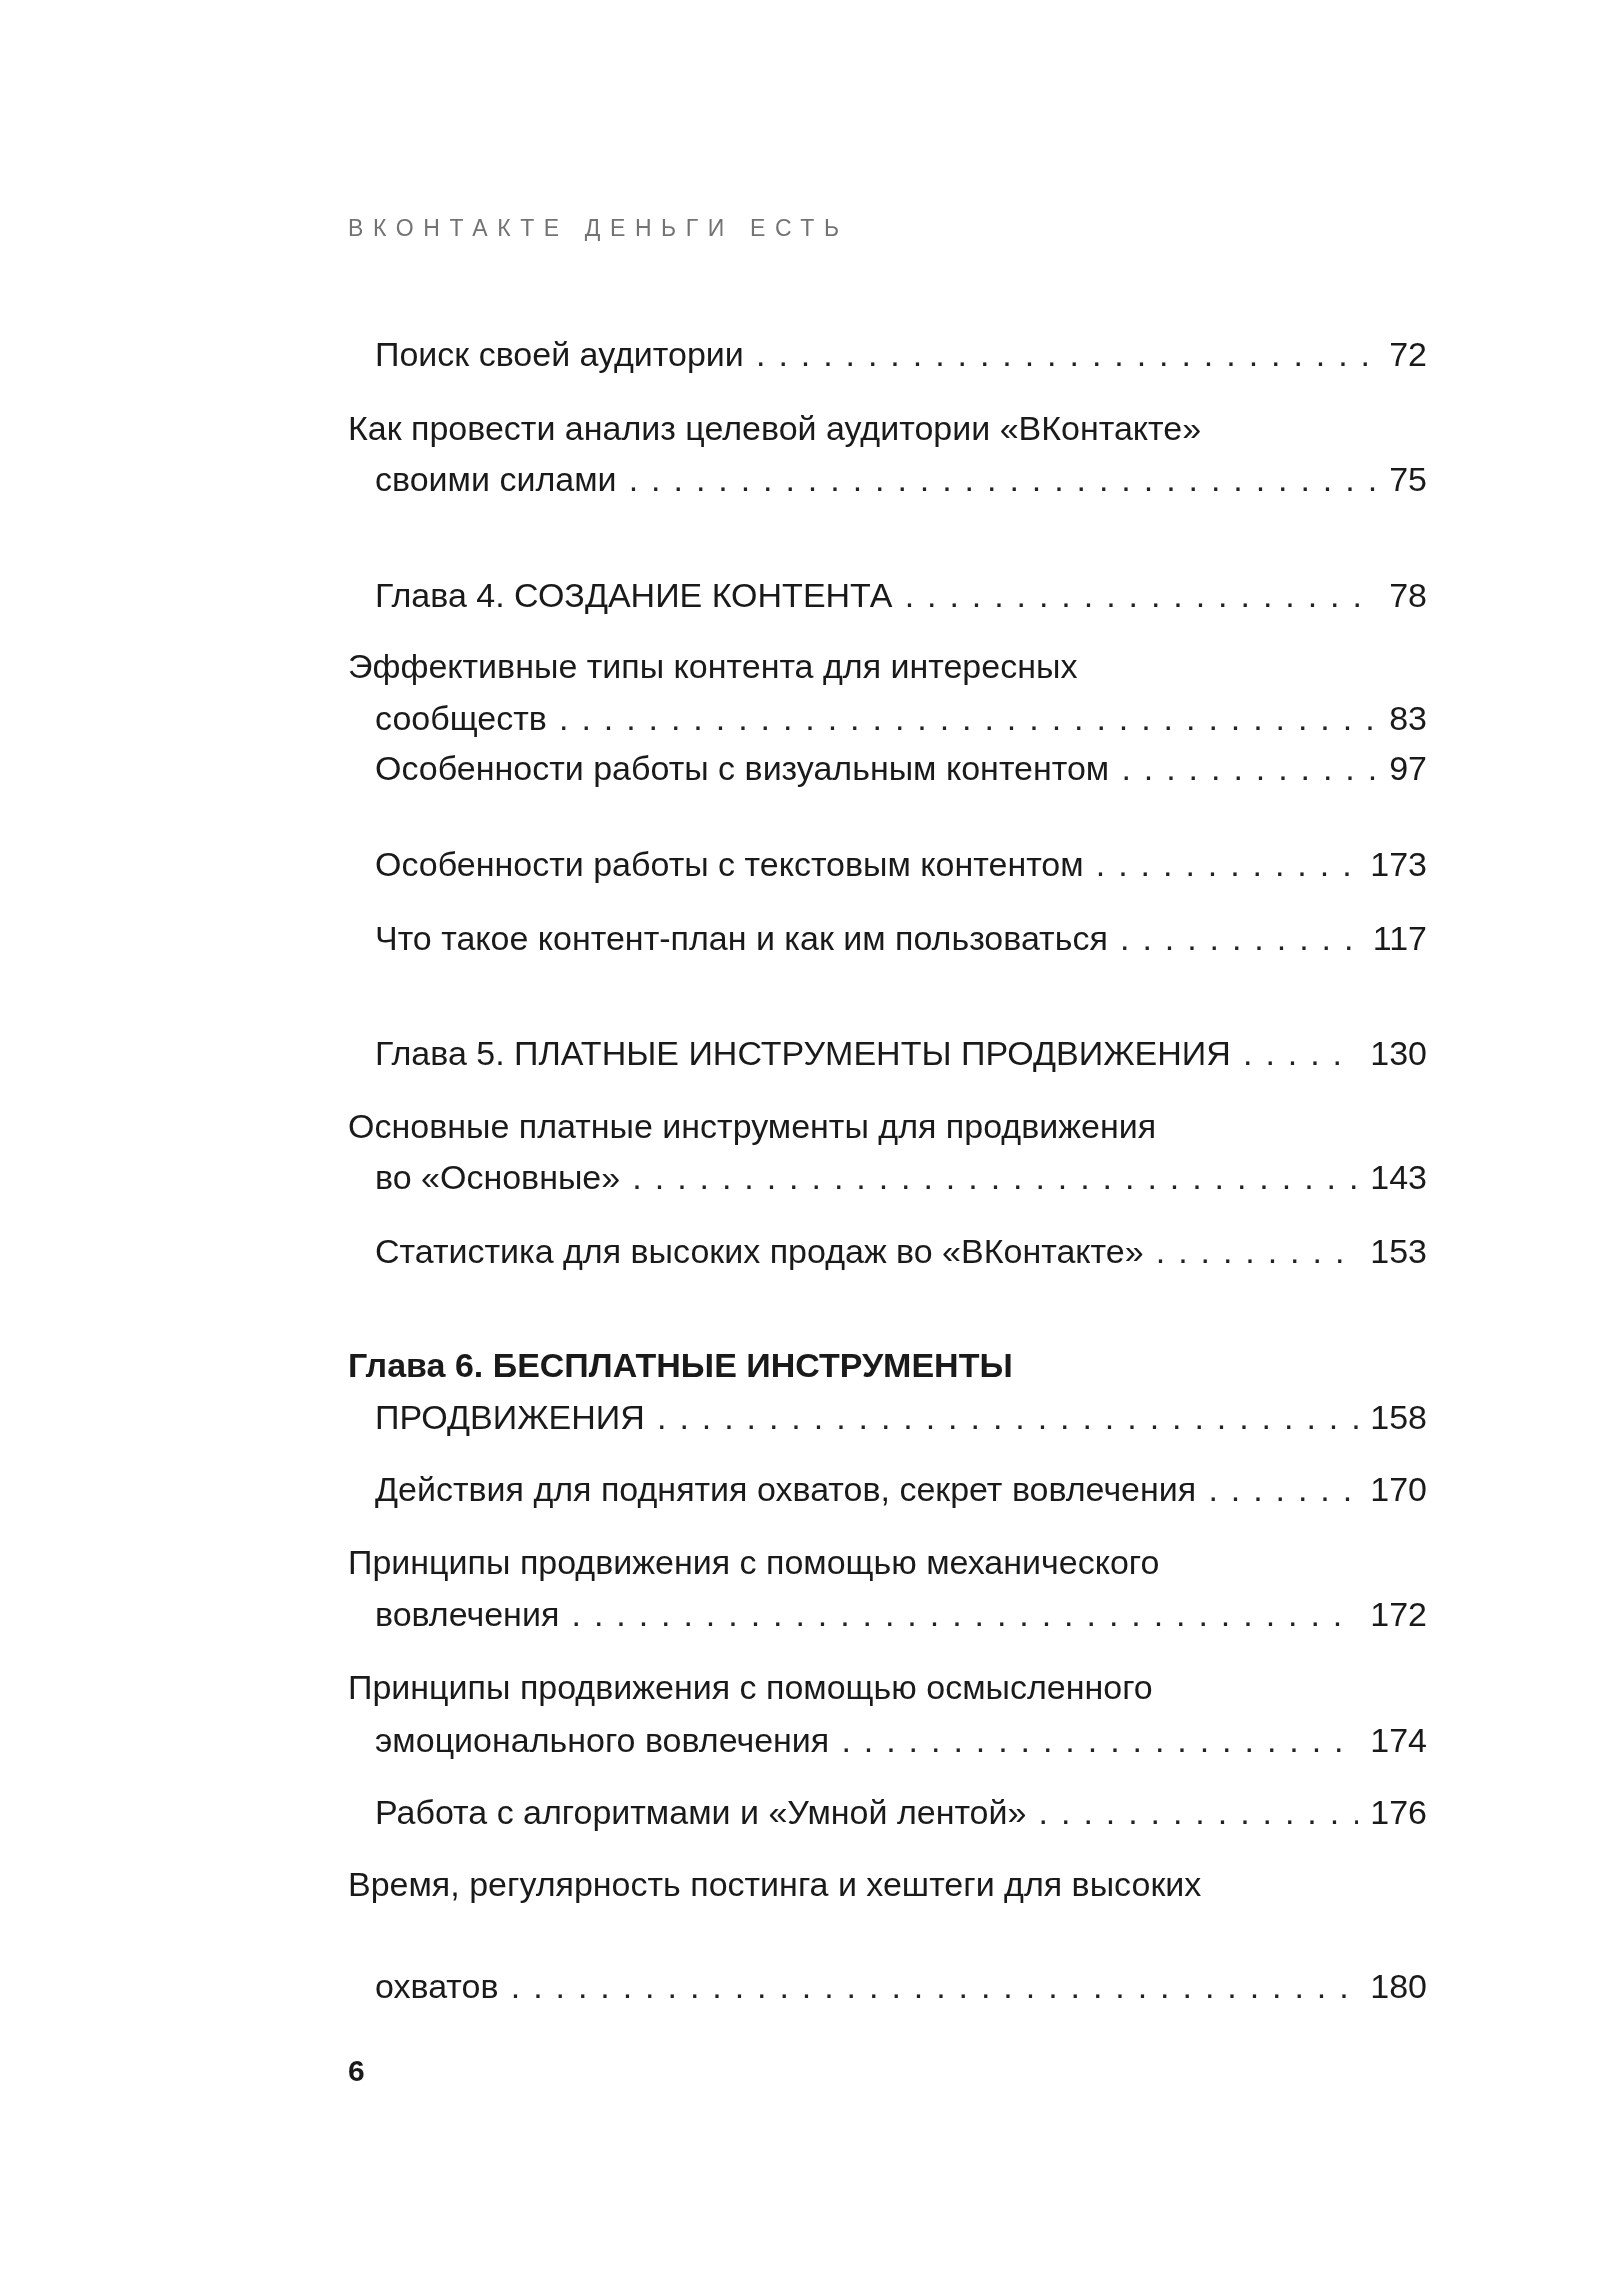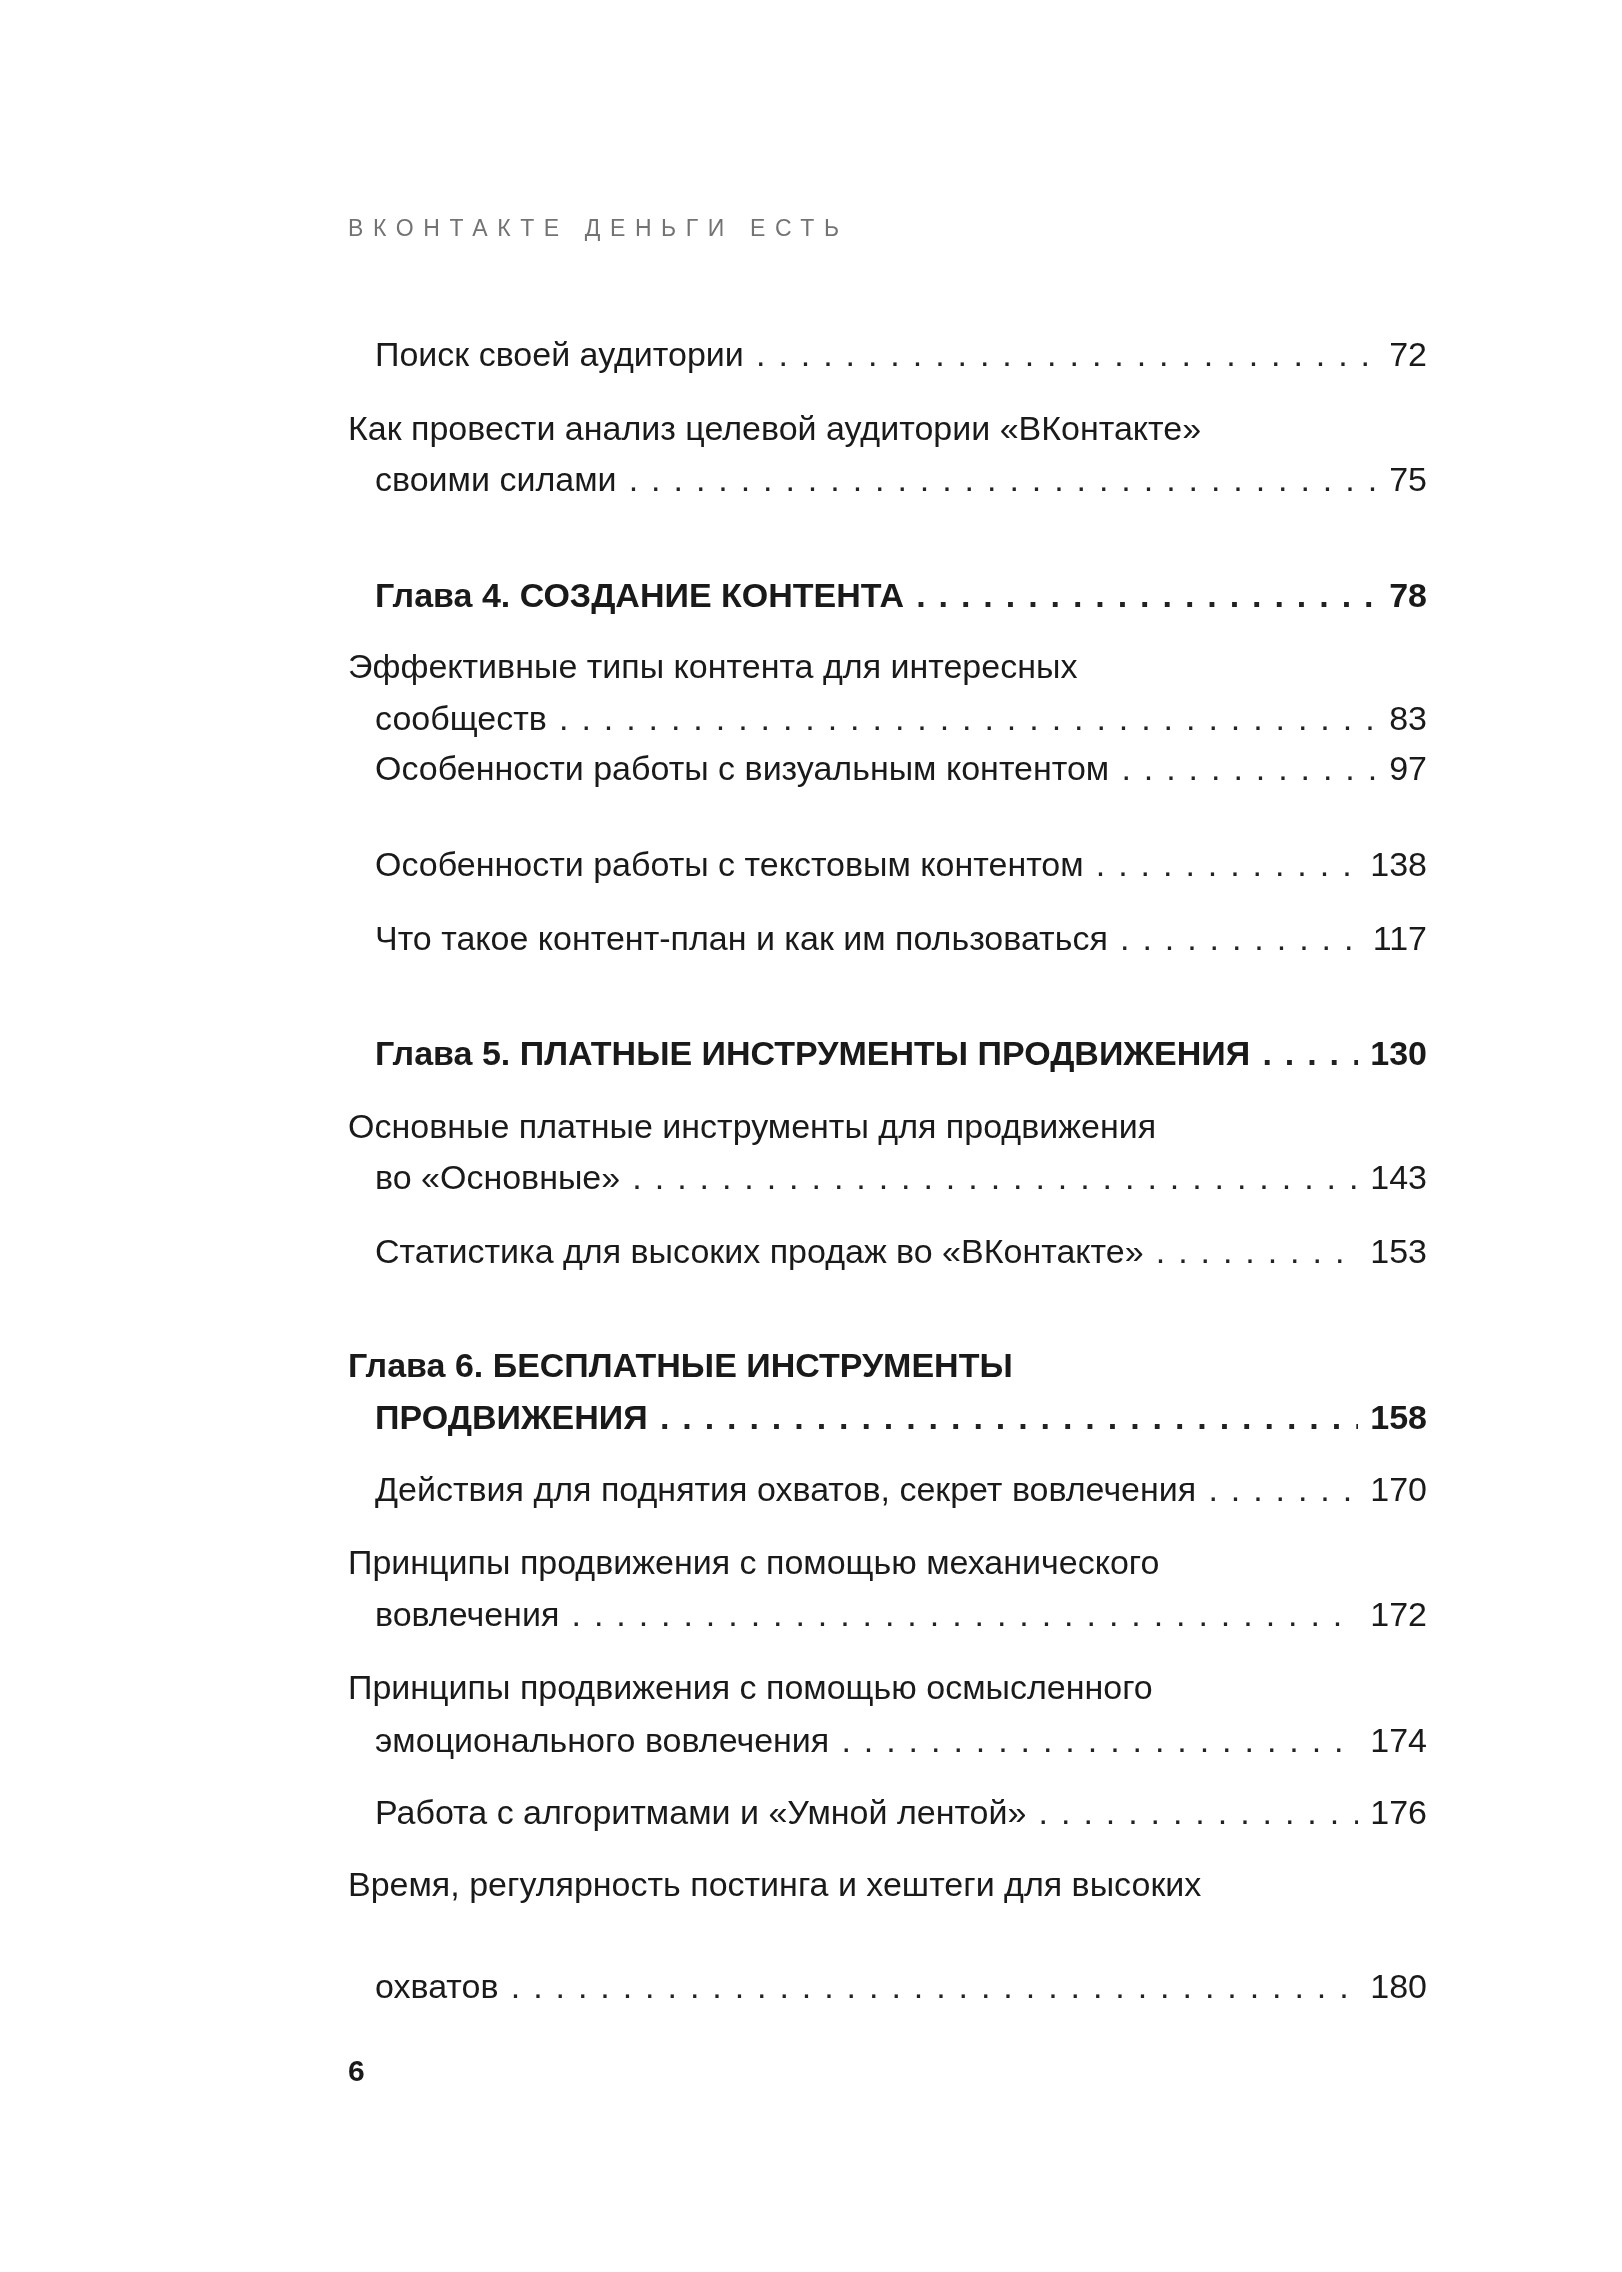--- a/index.html
+++ b/index.html
@@ -2,21 +2,21 @@
 <html style="font-size:14px"><head>
 <meta charset="utf-8">
 <style>
   html, body { margin:0; padding:0; background:#ffffff; }
   body { width:1622px; height:2273px; position:relative; overflow:hidden;
          font-family:"Liberation Sans", "DejaVu Sans", sans-serif; color:#1a1a1a; }
   .running-head { position:absolute; left:348px; top:213px; font-size:23px; letter-spacing:9.6px;
                   font-weight:400; color:#737373; line-height:30px; white-space:nowrap; }
   .line { position:absolute; left:348px; width:1079px; height:44px; line-height:44px;
           font-size:34px; white-space:nowrap; display:flex; align-items:baseline; }
-  .line.bold { font-weight:700; }
+  .line.bold { font-weight:400; }
   .line .txt { flex:0 0 auto;margin-left:27px; }
   .line .dots { flex:1 1 auto; overflow:hidden; margin:0 12.2px; letter-spacing:7.9px; color:#222; }
   .line .dots::before { content:". . . . . . . . . . . . . . . . . . . . . . . . . . . . . . . . . . . . . . . . . . . . . . . . . . . . . . . . . . . . . . . . . . . . . . . . . ."; letter-spacing:0; word-spacing:3.5px; }
   .line .pg { flex:0 0 auto; text-align:right; }
   .wrapline { position:absolute; left:348px; height:44px; line-height:44px; font-size:34px; white-space:nowrap;text-align:right; }
   .wrapline.bold { font-weight:700; }
   .folio { position:absolute; left:348px; top:2053px; font-size:30px; font-weight:700; line-height:35px; }
 </style>
 </head>
 <body>
@@ -51,21 +51,21 @@
 
 <div class="line" style="top:746px">
   <span class="txt">Особенности работы с визуальным контентом</span>
   <span class="dots"></span>
   <span class="pg">97</span>
 </div>
 
 <div class="line" style="top:842px">
   <span class="txt">Особенности работы с текстовым контентом</span>
   <span class="dots"></span>
-  <span class="pg">138</span>
+  <span class="pg">173</span>
 </div>
 
 <div class="line" style="top:916px">
   <span class="txt">Что такое контент-план и как им пользоваться</span>
   <span class="dots"></span>
   <span class="pg">117</span>
 </div>
 
 <div class="line bold" style="top:1031px">
   <span class="txt">Глава 5. ПЛАТНЫЕ ИНСТРУМЕНТЫ ПРОДВИЖЕНИЯ</span>

